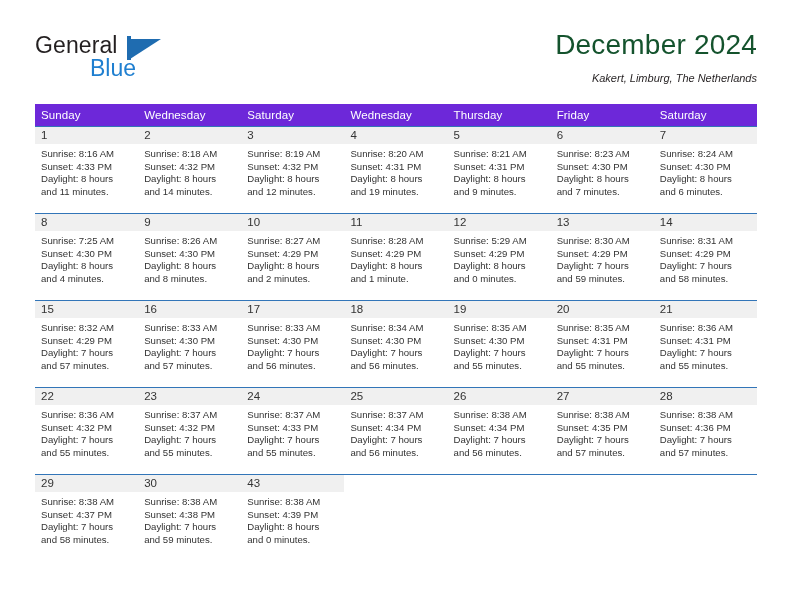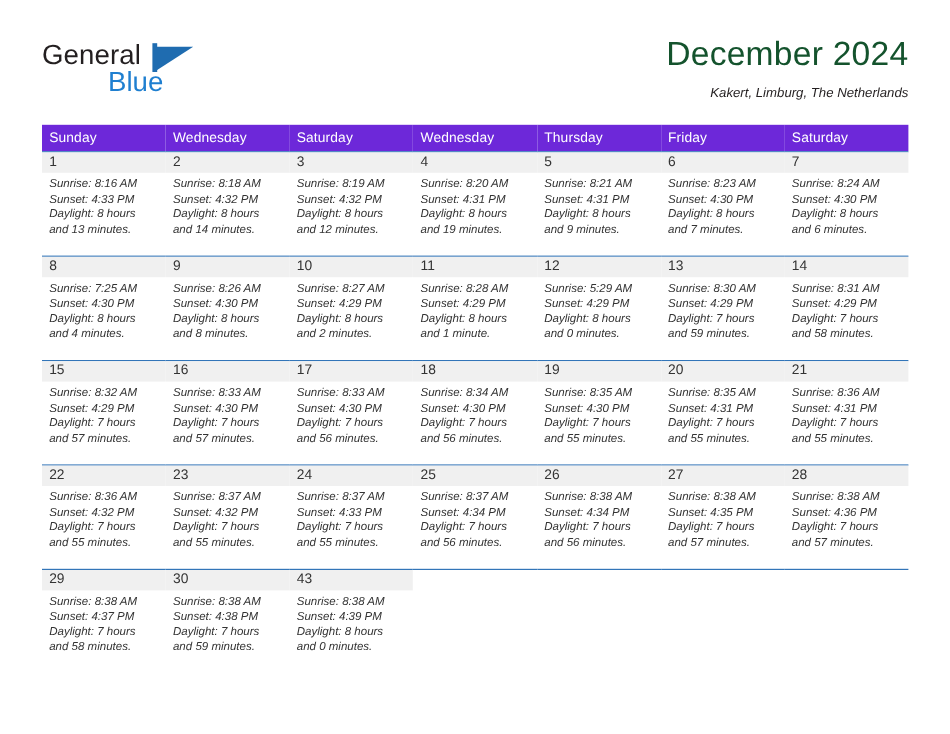--- a/index.html
+++ b/index.html
@@ -136,21 +136,20 @@
     box-sizing: border-box;
   }
   .daycell.empty .daynum-row {
     background: transparent;
   }
   .info {
     padding: 4px 4px 0 6px;
     font-size: 9.6px;
     line-height: 12.6px;
     color: #333333;
-    font-style: italic;
   }
   .info div {
     white-space: nowrap;
   }
   .week-row-last .daycell {
     height: 84px;
   }
 </style>
 </head>
 <body>
@@ -187,21 +186,21 @@
     </thead>
     <tbody>
         <tr>
           <td>
             <div class="daycell">
               <div class="daynum-row">1</div>
               <div class="info">
                 <div>Sunrise: 8:16 AM</div>
                 <div>Sunset: 4:33 PM</div>
                 <div>Daylight: 8 hours</div>
-                <div>and 13 minutes.</div>
+                <div>and 11 minutes.</div>
               </div>
             </div>
           </td>
           <td>
             <div class="daycell">
               <div class="daynum-row">2</div>
               <div class="info">
                 <div>Sunrise: 8:18 AM</div>
                 <div>Sunset: 4:32 PM</div>
                 <div>Daylight: 8 hours</div>

